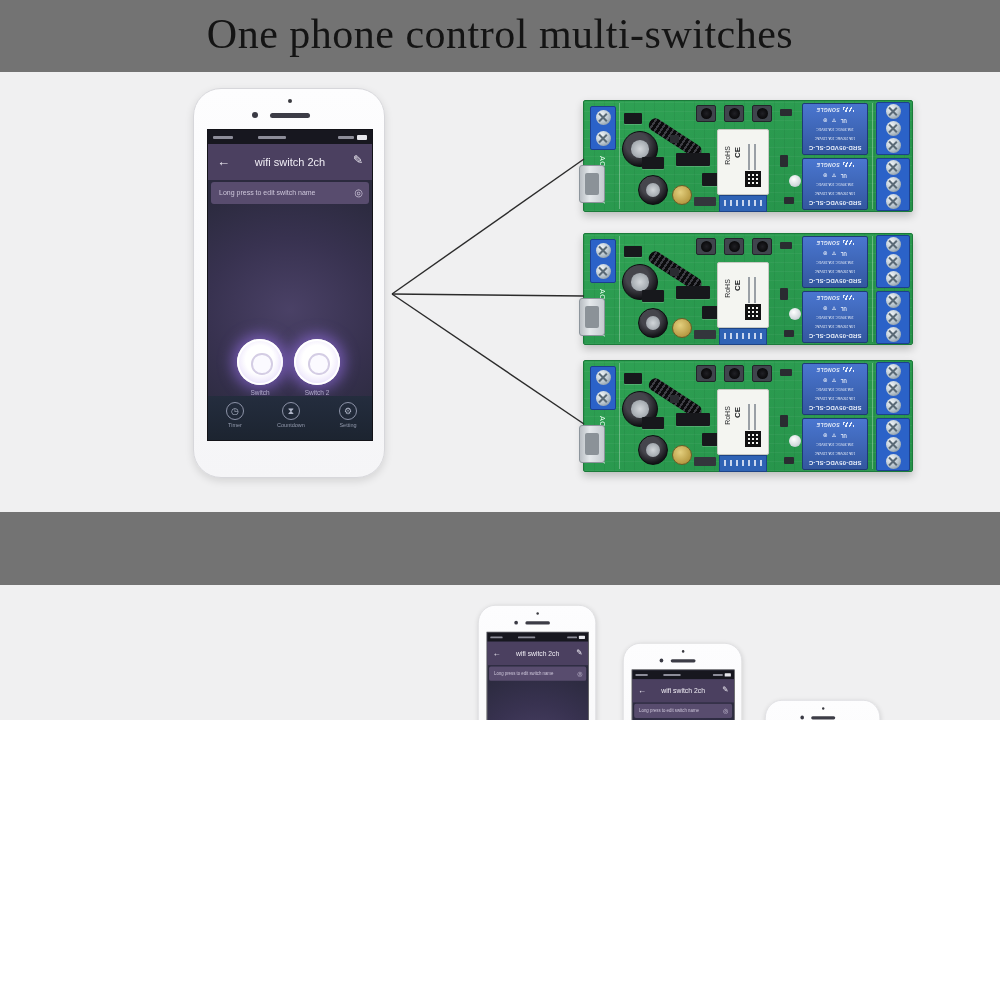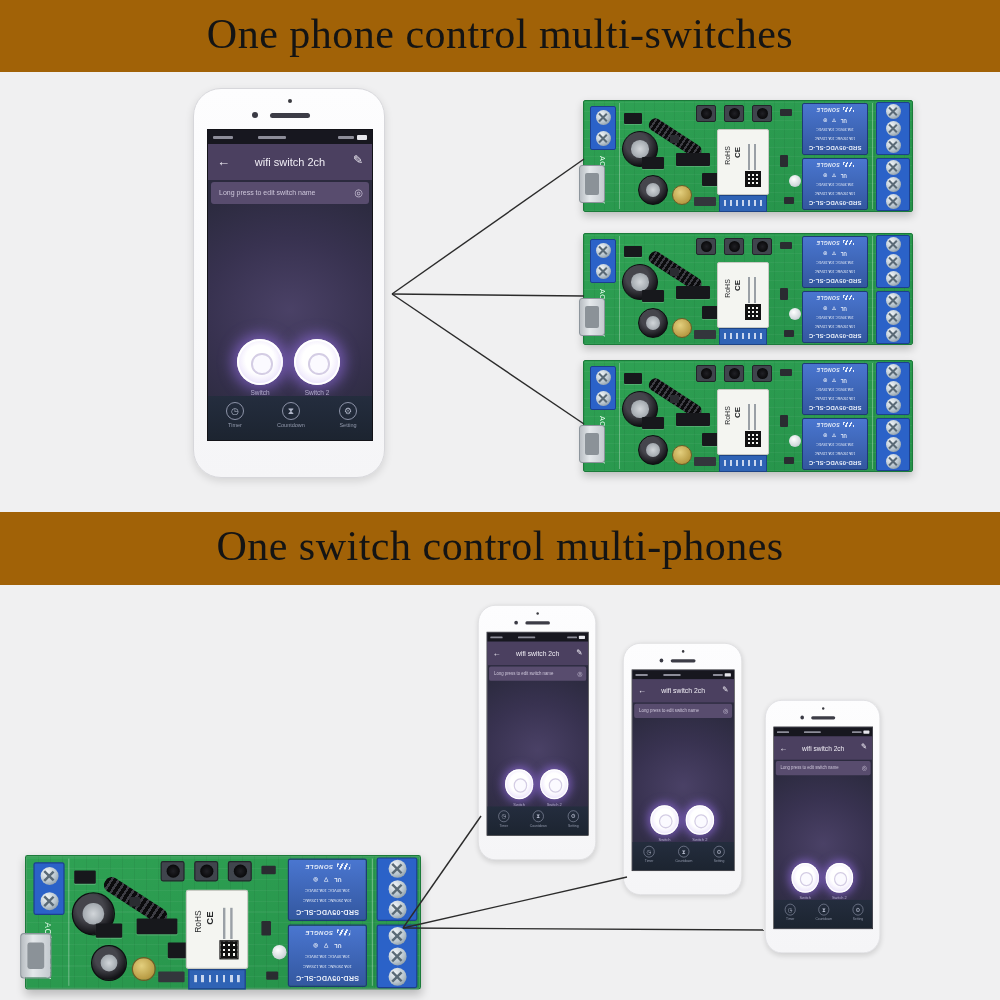--- a/index.html
+++ b/index.html
@@ -1,17 +1,17 @@
 <!DOCTYPE html>
 <html><head>
 <meta charset="utf-8">
 <style>
   * { margin:0; padding:0; box-sizing:border-box; }
   body { background:#fff; font-family:"Liberation Sans", sans-serif; }
-  .canvas { position:relative; width:1000px; height:1000px; background:#a16207; overflow:hidden; }
+  .canvas { position:relative; width:1000px; height:720px; background:#737373; overflow:hidden; }
 
   .section { position:absolute; left:0; width:1000px; background:#f0f0f1; z-index:0; }
   #section-top { top:72px; height:440px; }
   #section-bottom { top:585px; height:415px; }
 
   .main-title { position:absolute; left:0; width:1000px; text-align:center; z-index:4;
     font-family:"Liberation Serif","DejaVu Serif",serif; font-size:42px; color:#141414; letter-spacing:.5px; }
   #title-top { top:10px; }
   #title-bottom { top:522px; }
 
@@ -142,21 +142,20 @@
   .tt1 { top:1px; } .tt2 { top:57px; }
 </style>
 </head>
 <body>
 
 <div class="canvas">
   <div class="section" id="section-top"></div>
   <div class="section" id="section-bottom"></div>
 
   <div class="main-title" id="title-top">One phone control multi-switches</div>
-  <div class="main-title" id="title-bottom">One switch control multi-phones</div>
 
   <svg class="connections" width="1000" height="1000" viewBox="0 0 1000 1000">
     <line x1="392" y1="294" x2="584" y2="159" stroke="#2b2b2b" stroke-width="1.4"></line>
     <line x1="392" y1="294" x2="584" y2="296" stroke="#2b2b2b" stroke-width="1.4"></line>
     <line x1="392" y1="294" x2="584" y2="424" stroke="#2b2b2b" stroke-width="1.4"></line>
     <line x1="403" y1="928" x2="481" y2="816" stroke="#2b2b2b" stroke-width="1.4"></line>
     <line x1="403" y1="928" x2="627" y2="877" stroke="#2b2b2b" stroke-width="1.4"></line>
     <line x1="403" y1="928" x2="764" y2="930" stroke="#2b2b2b" stroke-width="1.4"></line>
   </svg>
 

